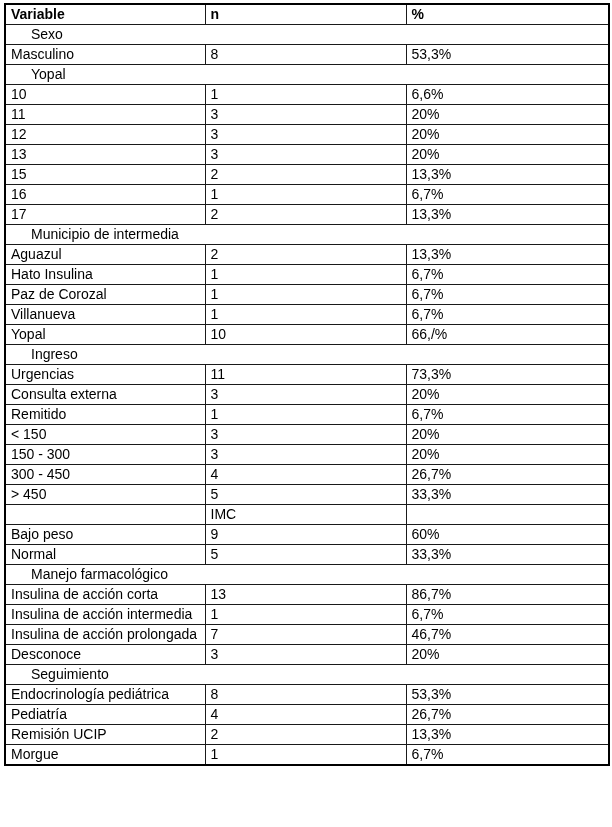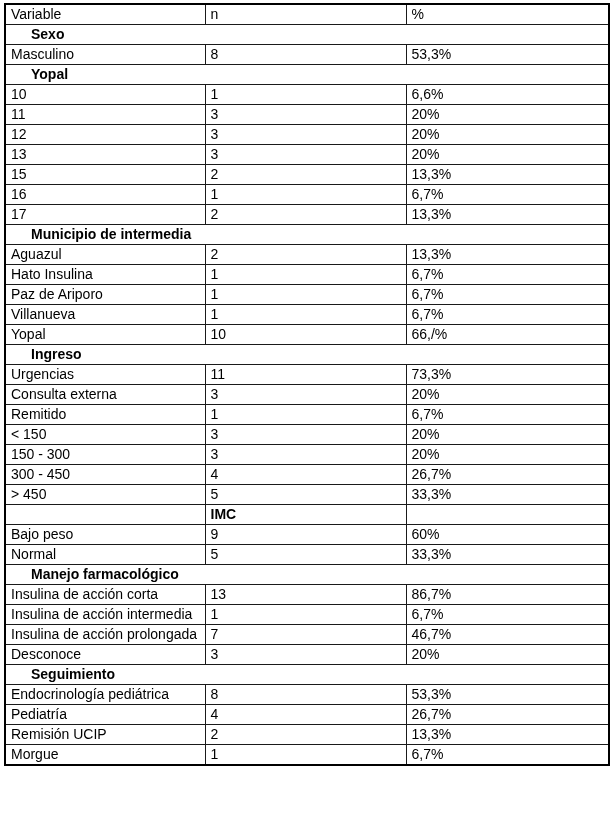--- a/index.html
+++ b/index.html
@@ -31,28 +31,28 @@
     font-size: 14px;
     line-height: 16px;
     padding: 1px 5px 2px 5px;
     height: 16px;
     text-align: left;
     vertical-align: middle;
     white-space: nowrap;
     overflow: hidden;
   }
   table.stats th {
+    font-weight: bold;
+  }
+  tr.section-row td {
     font-weight: normal;
-  }
-  tr.section-row td {
-    font-weight: bold;
     padding-left: 25px;
   }
   td.mid-label {
-    font-weight: bold;
+    font-weight: normal;
   }
 </style>
 </head>
 <body>
 
 <div class="table-wrap">
   <table class="stats">
     <colgroup>
       <col class="c1">
       <col class="c2">
@@ -119,21 +119,21 @@
           <td>Aguazul</td>
           <td>2</td>
           <td>13,3%</td>
         </tr>
         <tr>
           <td>Hato Insulina</td>
           <td>1</td>
           <td>6,7%</td>
         </tr>
         <tr>
-          <td>Paz de Ariporo</td>
+          <td>Paz de Corozal</td>
           <td>1</td>
           <td>6,7%</td>
         </tr>
         <tr>
           <td>Villanueva</td>
           <td>1</td>
           <td>6,7%</td>
         </tr>
         <tr>
           <td>Yopal</td>

